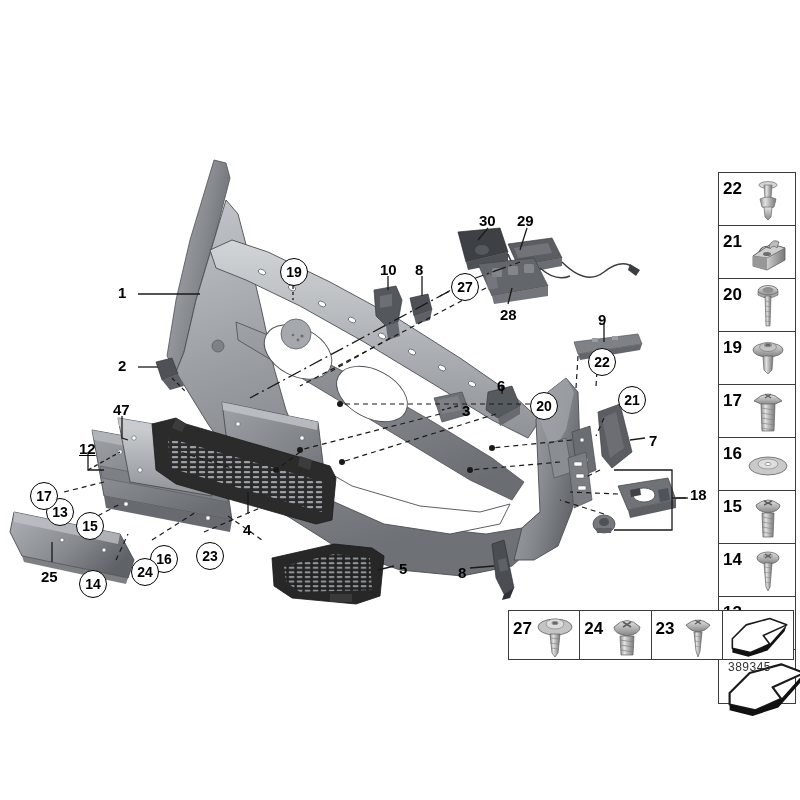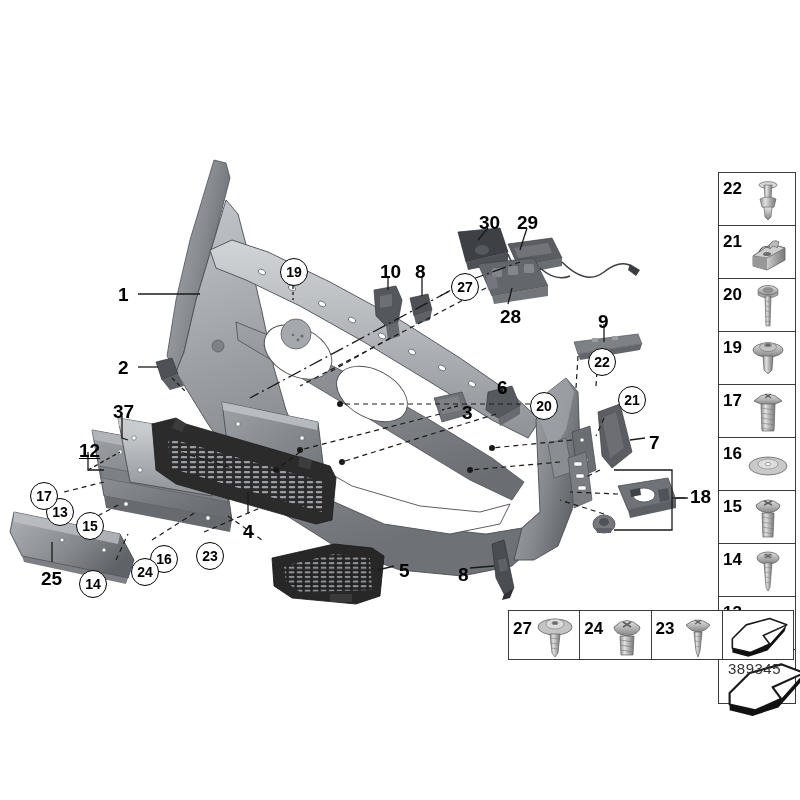--- a/index.html
+++ b/index.html
@@ -5,42 +5,42 @@
   html,body{margin:0;padding:0;background:#fff;}
   body{width:800px;height:800px;font-family:"Liberation Sans",sans-serif;}
   #stage{position:relative;width:800px;height:800px;background:#ffffff;overflow:hidden;}
 
   
   .lbl{
     position:absolute;font-weight:bold;color:#000;
     font-family:"Liberation Sans",sans-serif;
     line-height:1;white-space:nowrap;
   }
-  .lbl.plain{font-size:19px;}
+  .lbl.plain{font-size:15px;}
   .lbl.circ{
     font-size:14px;width:26px;height:26px;border:1.4px solid #000;
     border-radius:50%;display:flex;align-items:center;justify-content:center;
     background:#fff;
   }
 
   
   #hwcol{position:absolute;left:718px;top:172px;width:76px;border:1.3px solid #3b3b3b;background:#fff;}
   .hwbox{position:relative;height:53px;border-bottom:1.3px solid #3b3b3b;box-sizing:border-box;}
   .hwbox:last-child{border-bottom:none;}
   .hwnum{position:absolute;left:4px;top:6px;font-size:17px;font-weight:bold;color:#000;}
   .hwart{position:absolute;right:4px;top:0;bottom:0;width:46px;}
 
   
   #hwrow{position:absolute;left:508px;top:610px;height:50px;width:286px;border:1.3px solid #3b3b3b;display:flex;background:#fff;box-sizing:border-box;}
   .hwcell{position:relative;flex:1;border-right:1.3px solid #3b3b3b;box-sizing:border-box;}
   .hwcell:last-child{border-right:none;}
   .hwcell .hwnum{font-size:17px;left:4px;top:8px;}
   .hwcell .hwart{right:2px;width:44px;}
 
-  #diagno{position:absolute;left:728px;top:660px;font-size:15px;color:#333;letter-spacing:.5px;}
+  #diagno{position:absolute;left:728px;top:660px;font-size:12px;color:#333;letter-spacing:.5px;}
   svg{display:block;overflow:visible;}
 </style>
 </head>
 <body>
 
 <div id="stage">
 
   <svg id="art" width="800" height="800" viewBox="0 0 800 800">
     <defs>
       <linearGradient id="gA" x1="0" y1="0" x2="0.3" y2="1">
@@ -374,21 +374,21 @@
   <div class="lbl plain" style="left:399px;top:561px;">5</div>
   <div class="lbl plain" style="left:497px;top:378px;">6</div>
   <div class="lbl plain" style="left:649px;top:433px;">7</div>
   <div class="lbl plain" style="left:458px;top:565px;">8</div>
   <div class="lbl plain" style="left:598px;top:312px;">9</div>
   <div class="lbl plain" style="left:380px;top:262px;">10</div>
   <div class="lbl plain" style="left:415px;top:262px;">8</div>
   <div class="lbl plain" style="left:79px;top:441px;text-decoration:underline;">12</div>
   <div class="lbl plain" style="left:690px;top:487px;text-align:right;">18</div>
   <div class="lbl plain" style="left:41px;top:569px;">25</div>
-  <div class="lbl plain" style="left:113px;top:402px;">37</div>
+  <div class="lbl plain" style="left:113px;top:402px;">47</div>
   <div class="lbl plain" style="left:500px;top:307px;">28</div>
   <div class="lbl plain" style="left:517px;top:213px;">29</div>
   <div class="lbl plain" style="left:479px;top:213px;">30</div>
 
   <div class="lbl circ" style="left:46px;top:498px;">13</div>
   <div class="lbl circ" style="left:79px;top:570px;">14</div>
   <div class="lbl circ" style="left:76px;top:512px;">15</div>
   <div class="lbl circ" style="left:150px;top:545px;">16</div>
   <div class="lbl circ" style="left:30px;top:482px;">17</div>
   <div class="lbl circ" style="left:280px;top:258px;">19</div>

